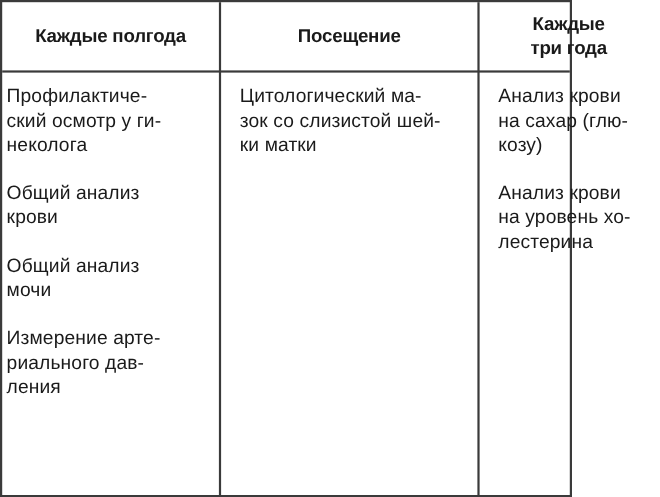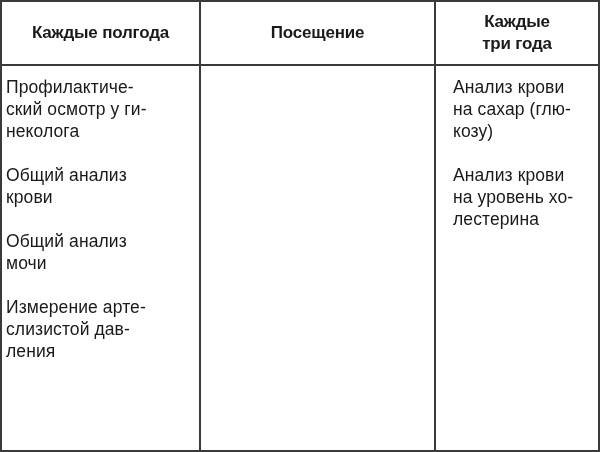--- a/index.html
+++ b/index.html
@@ -1,17 +1,17 @@
 <!DOCTYPE html>
 <html><head>
 <meta charset="utf-8">
 <style>
   html, body { margin: 0; padding: 0; background: #ffffff; }
   body { width: 600px; height: 452px; overflow: hidden; position: relative; font-family: "Liberation Sans", sans-serif; color: #1a1a1a; }
-  .tbl { position: absolute; left: 0; top: 0; width: 600px; height: 452px; box-sizing: border-box; border: 2px solid #3a3a3a; }
+  .tbl { position: absolute; left: 0; top: 0; width: 520px; height: 452px; box-sizing: border-box; border: 2px solid #3a3a3a; }
   .vline { position: absolute; top: 0; bottom: 0; width: 2px; background: #3a3a3a; }
   .hline { position: absolute; left: 0; right: 0; height: 2px; background: #3a3a3a; top: 62px; }
   .head { position: absolute; top: 0; height: 62px; display: flex; align-items: center; justify-content: center; text-align: center; font-weight: bold; font-size: 17px; line-height: 22px; letter-spacing: -0.2px; }
   .col { position: absolute; top: 74px; }
   .item { font-size: 17.5px; line-height: 22px; margin-bottom: 22px; white-space: pre-line; letter-spacing: 0.1px; }
 </style>
 </head>
 <body>
 
 <div class="tbl">
@@ -26,25 +26,28 @@
 
   <div class="col" style="left:4px;width:175px">
     <div class="item">Профилактиче-
 ский осмотр у ги-
 неколога</div>
     <div class="item">Общий анализ
 крови</div>
     <div class="item">Общий анализ
 мочи</div>
     <div class="item">Измерение арте-
-слизистой дав-
+риального дав-
 ления</div>
   </div>
 
   <div class="col" style="left:216px;width:214px">
+    <div class="item">Цитологический ма-
+зок со слизистой шей-
+ки матки</div>
   </div>
 
   <div class="col" style="left:451px;width:145px">
     <div class="item">Анализ крови
 на сахар (глю-
 козу)</div>
     <div class="item">Анализ крови
 на уровень хо-
 лестерина</div>
   </div>

